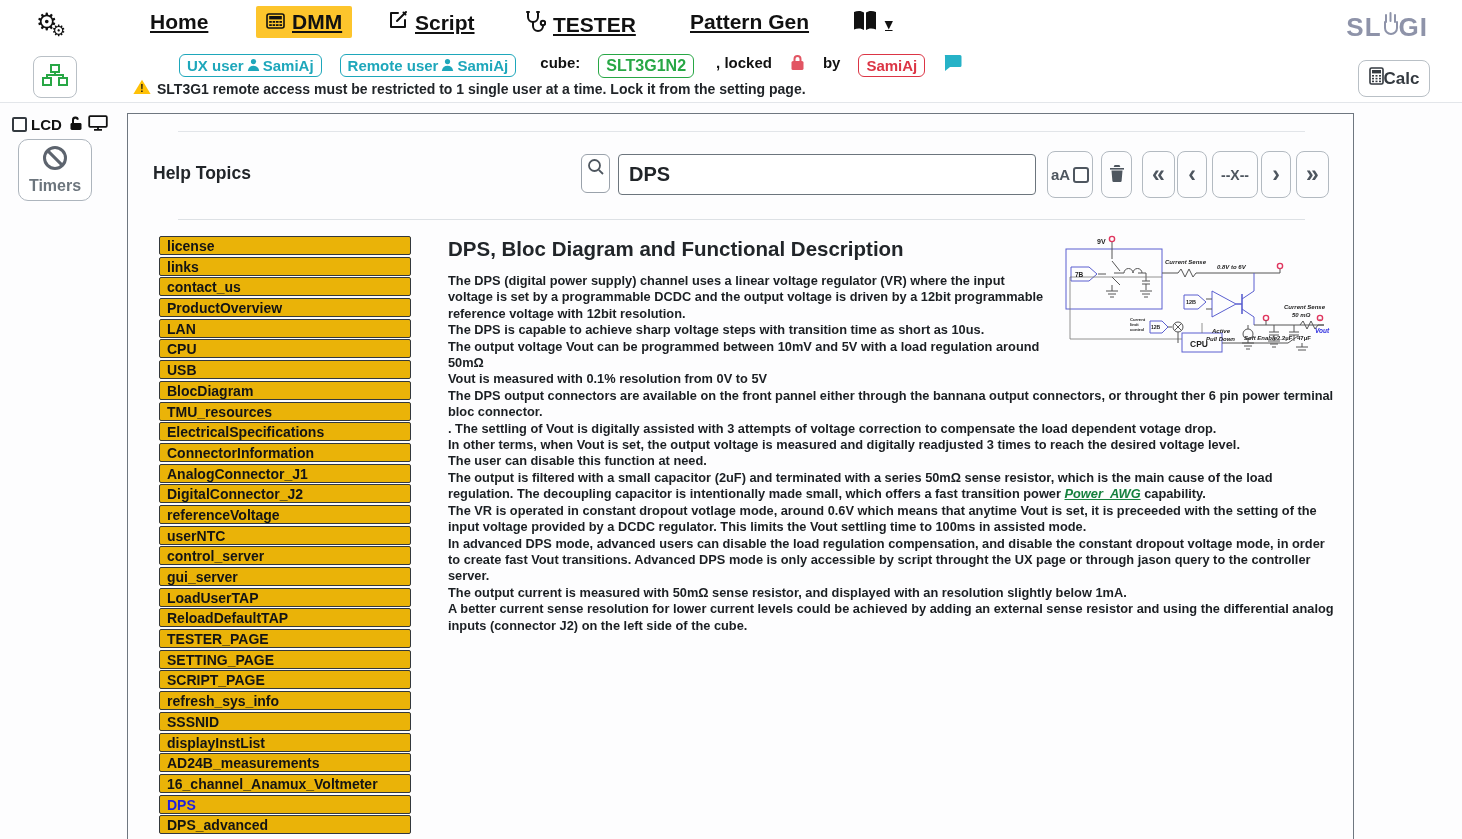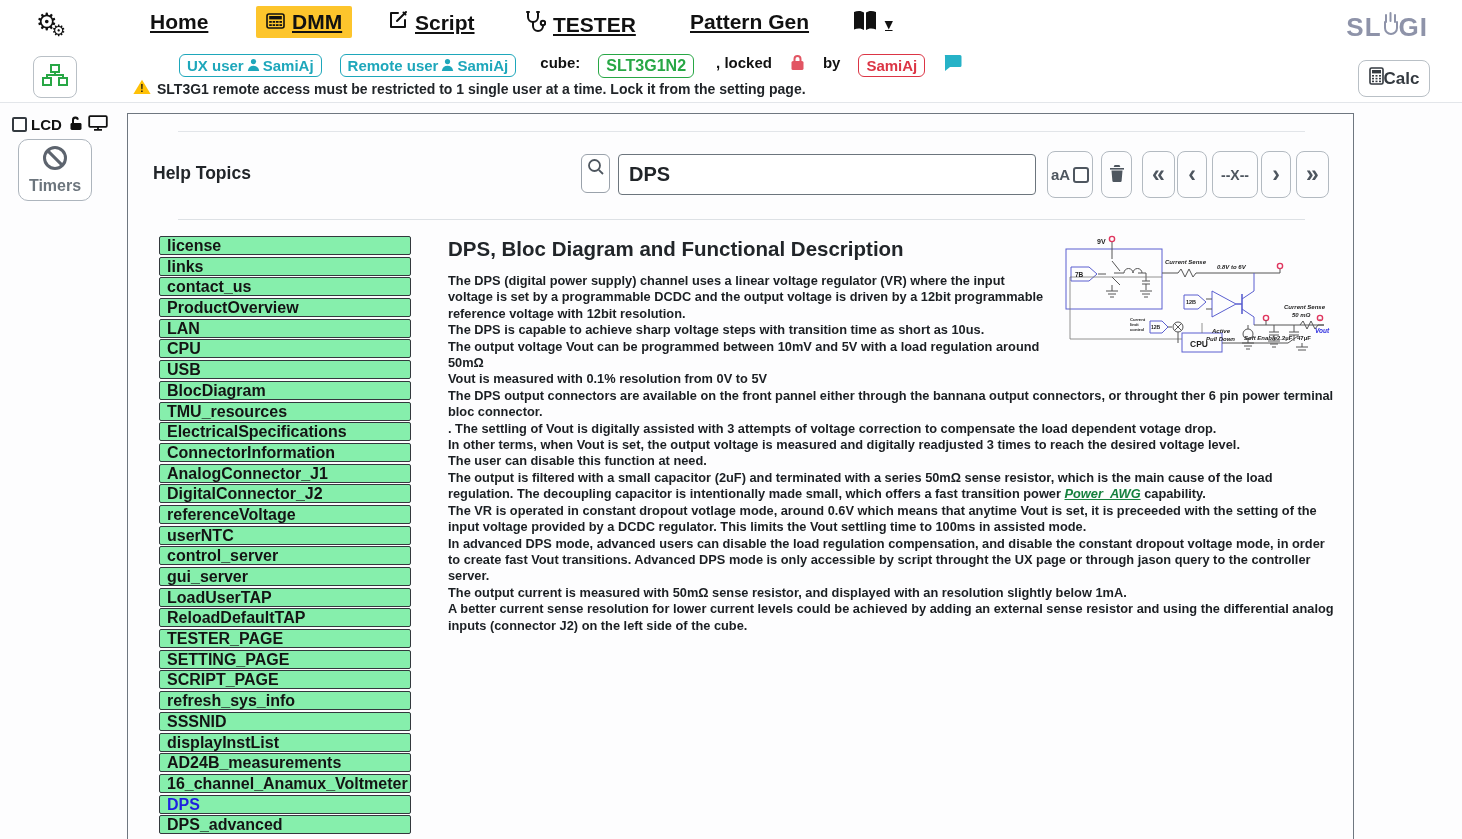--- a/index.html
+++ b/index.html
@@ -60,22 +60,22 @@
   .tbtn { position:absolute; top:37px; height:47px; border:1px solid #b3bac1; border-radius:8px;
           background:#fdfdfe; color:#4e565f; display:flex; align-items:center;
           justify-content:center; font-weight:bold; cursor:pointer; }
   .tbtn .chev { font-size:23px; line-height:1; }
   .case-box { width:16px; height:16px; border:2px solid #4e565f; border-radius:3px;
               background:#fff; margin-left:3px; }
 
   
   .topics { position:absolute; left:31px; top:122px; width:252px; }
   .topic { height:19px; line-height:18px; border:1px solid #33383d; border-radius:2px;
-           margin-bottom:1.7px; padding:0 7px; font-size:16px; font-weight:bold;
-           background:#86efac; color:#141414; white-space:nowrap; overflow:hidden; cursor:pointer; }
+           margin-bottom:1.7px; padding:0 7px; font-size:14px; font-weight:bold;
+           background:#eab308; color:#141414; white-space:nowrap; overflow:hidden; cursor:pointer; }
   .topic.selected { color:#1f1fe0; }
 
   
   .content { position:absolute; left:320px; top:123px; width:886px; }
   .content h1 { font-size:29px; font-weight:bold; color:#212529; }
   .content h2 { font-size:20.5px; font-weight:bold; }
   .bodywrap { margin-top:12px; font-size:12.8px; line-height:16.4px; font-weight:bold;
               color:#1b1f23; }
   .diagram { float:right; width:272px; height:120px; margin:-40px 0 10px 12px; }
   .para2 { }

